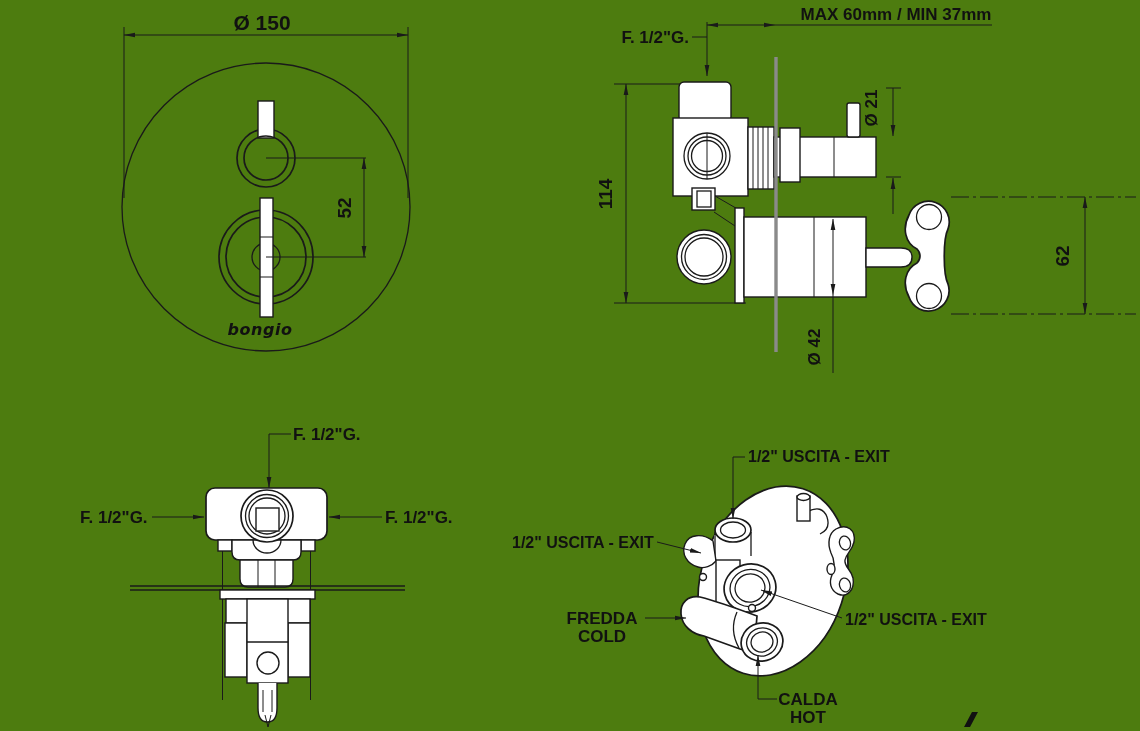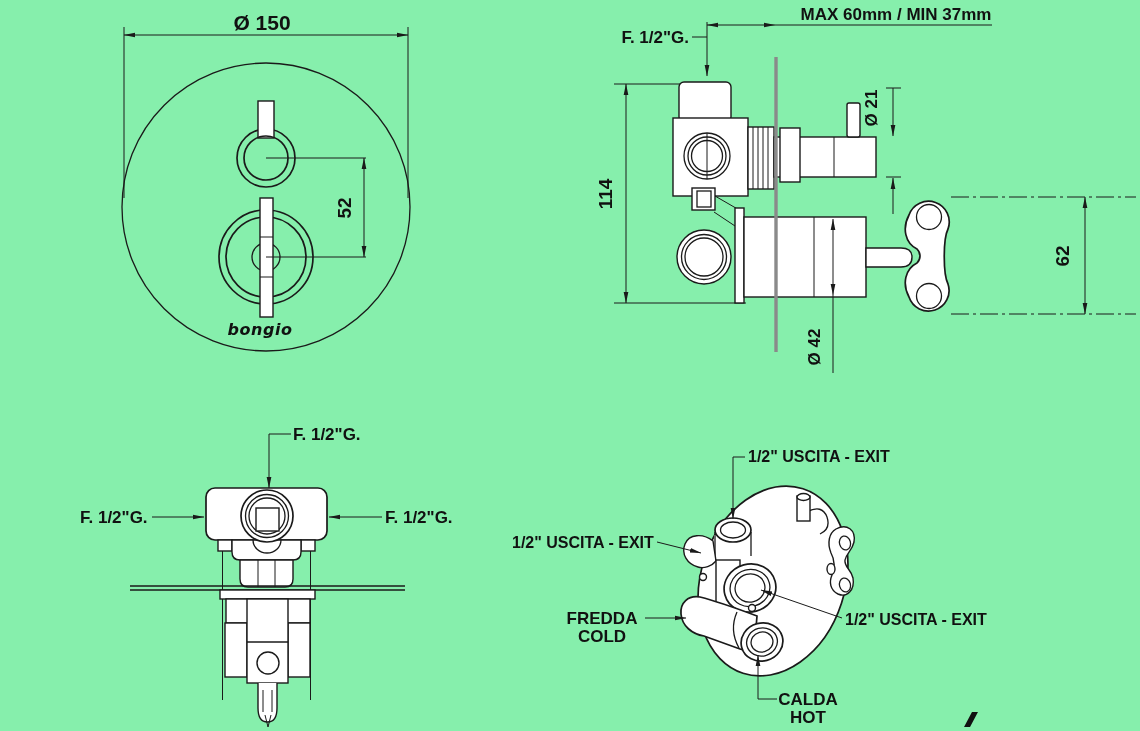--- a/index.html
+++ b/index.html
@@ -1,16 +1,16 @@
 <!DOCTYPE html>
 <html><head>
 <meta charset="utf-8">
 <style>
   html,body{margin:0;padding:0;background:#fff;}
-  .stage{position:relative;width:1140px;height:731px;background:#86efac;overflow:hidden;
+  .stage{position:relative;width:1140px;height:731px;background:#4d7c0f;overflow:hidden;
          font-family:"Liberation Sans",sans-serif;}
   svg{display:block;}
   
   .ln  {stroke:#1a1a1a;fill:none;stroke-width:1.3;}
   .ln2 {stroke:#1a1a1a;fill:none;stroke-width:1.7;}
   .fw  {stroke:#1a1a1a;fill:#ffffff;stroke-width:1.4;}
   .fw2 {stroke:#1a1a1a;fill:#ffffff;stroke-width:1.7;}
   .thin{stroke:#1a1a1a;fill:none;stroke-width:1;}
   .dimline{stroke:#1a1a1a;fill:none;stroke-width:1;}
   .wall{stroke:#8a8a8a;fill:none;stroke-width:3.4;}

